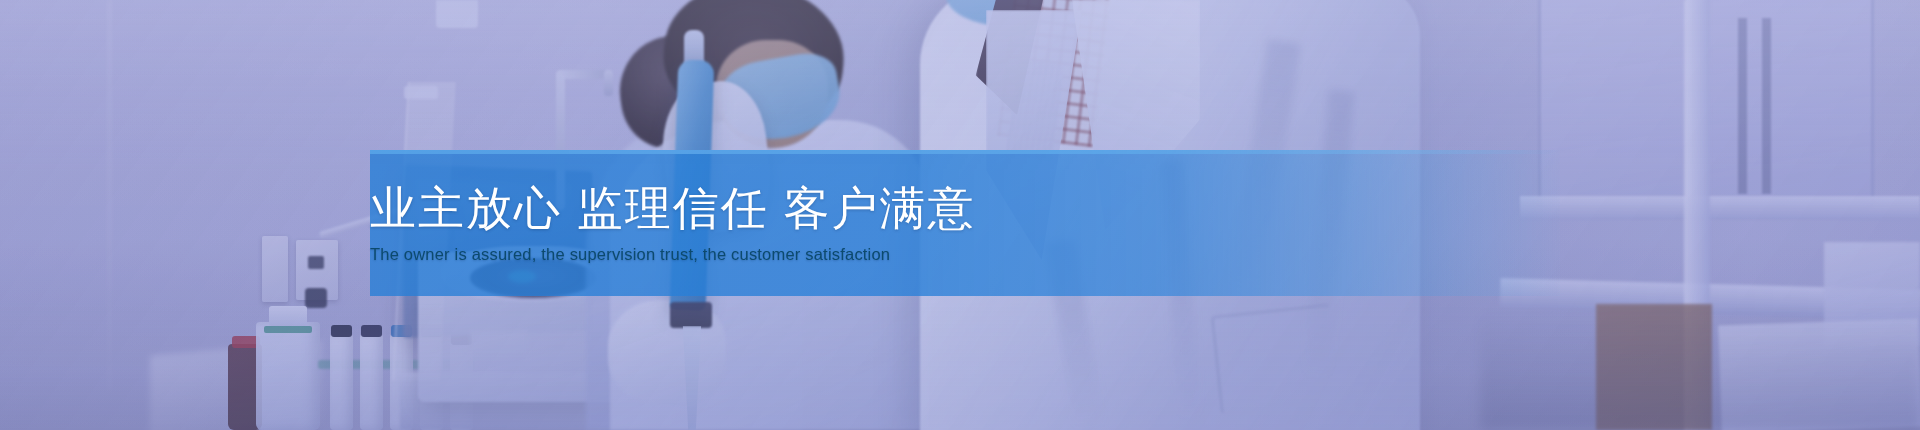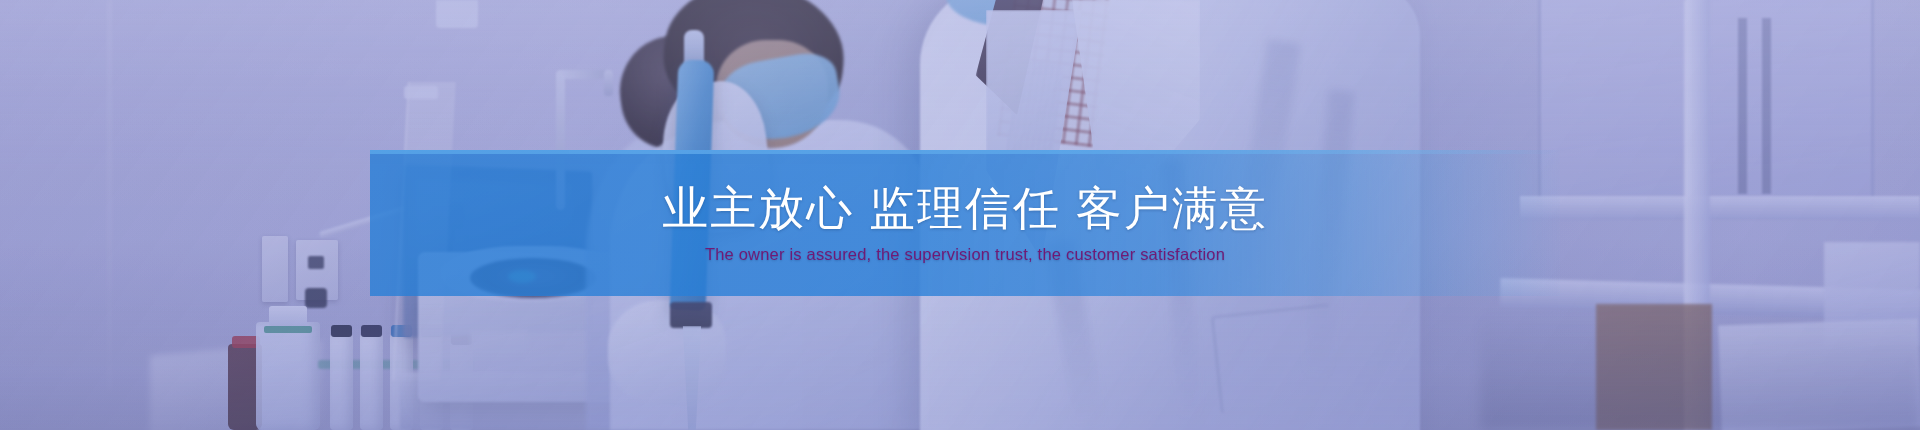--- a/index.html
+++ b/index.html
@@ -621,39 +621,39 @@
 
   
   .band-text {
     position: absolute;
     left: 370px;
     top: 150px;
     width: 1190px;
     height: 146px;
     display: flex;
     flex-direction: column;
-    align-items: center;
+    align-items: flex-start;
     justify-content: center;
   }
   .headline {
     margin: 0;
     font-size: 46px;
     line-height: 1.18;
     font-weight: 400;
     color: #ffffff;
     letter-spacing: 2px;
     white-space: nowrap;
     text-shadow: 0 1px 3px rgba(16,46,92,.30);
   }
   .subhead {
     margin: 9px 0 0 0;
     font-size: 16.5px;
     line-height: 1.25;
     font-weight: 400;
-    color: #701a75;
+    color: #0c4a6e;
     letter-spacing: .2px;
     white-space: nowrap;
     text-shadow: 0 1px 2px rgba(16,46,92,.28);
   }
 </style>
 </head>
 <body>
 
 <div class="banner">
 

